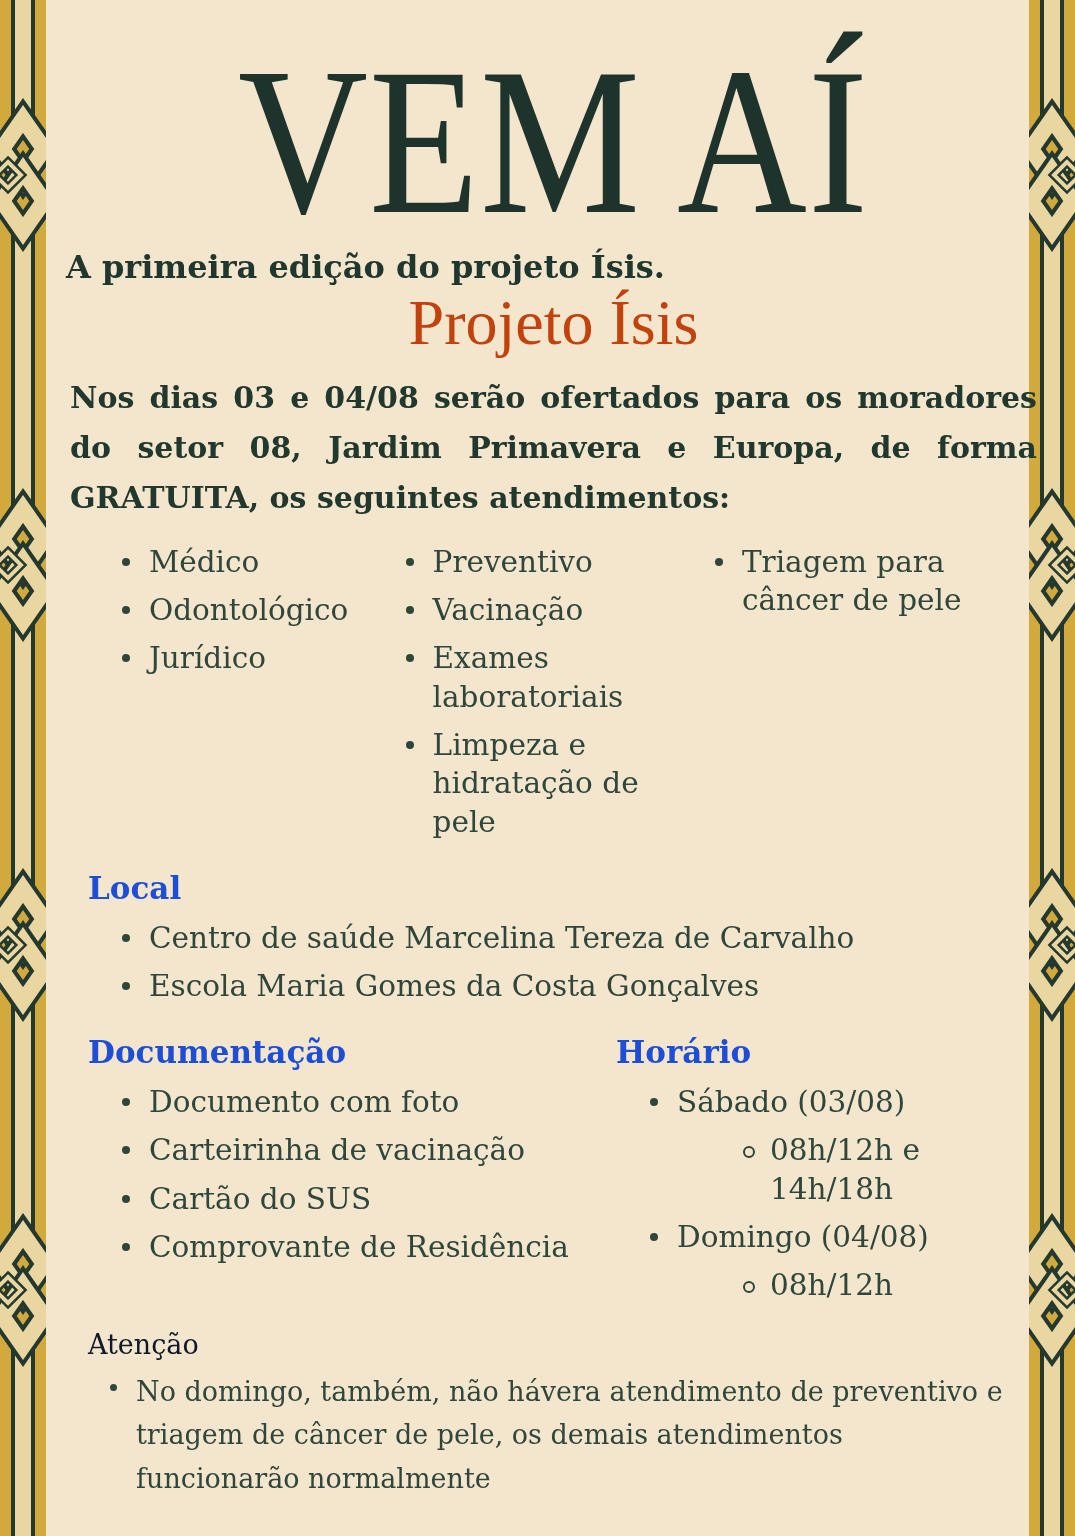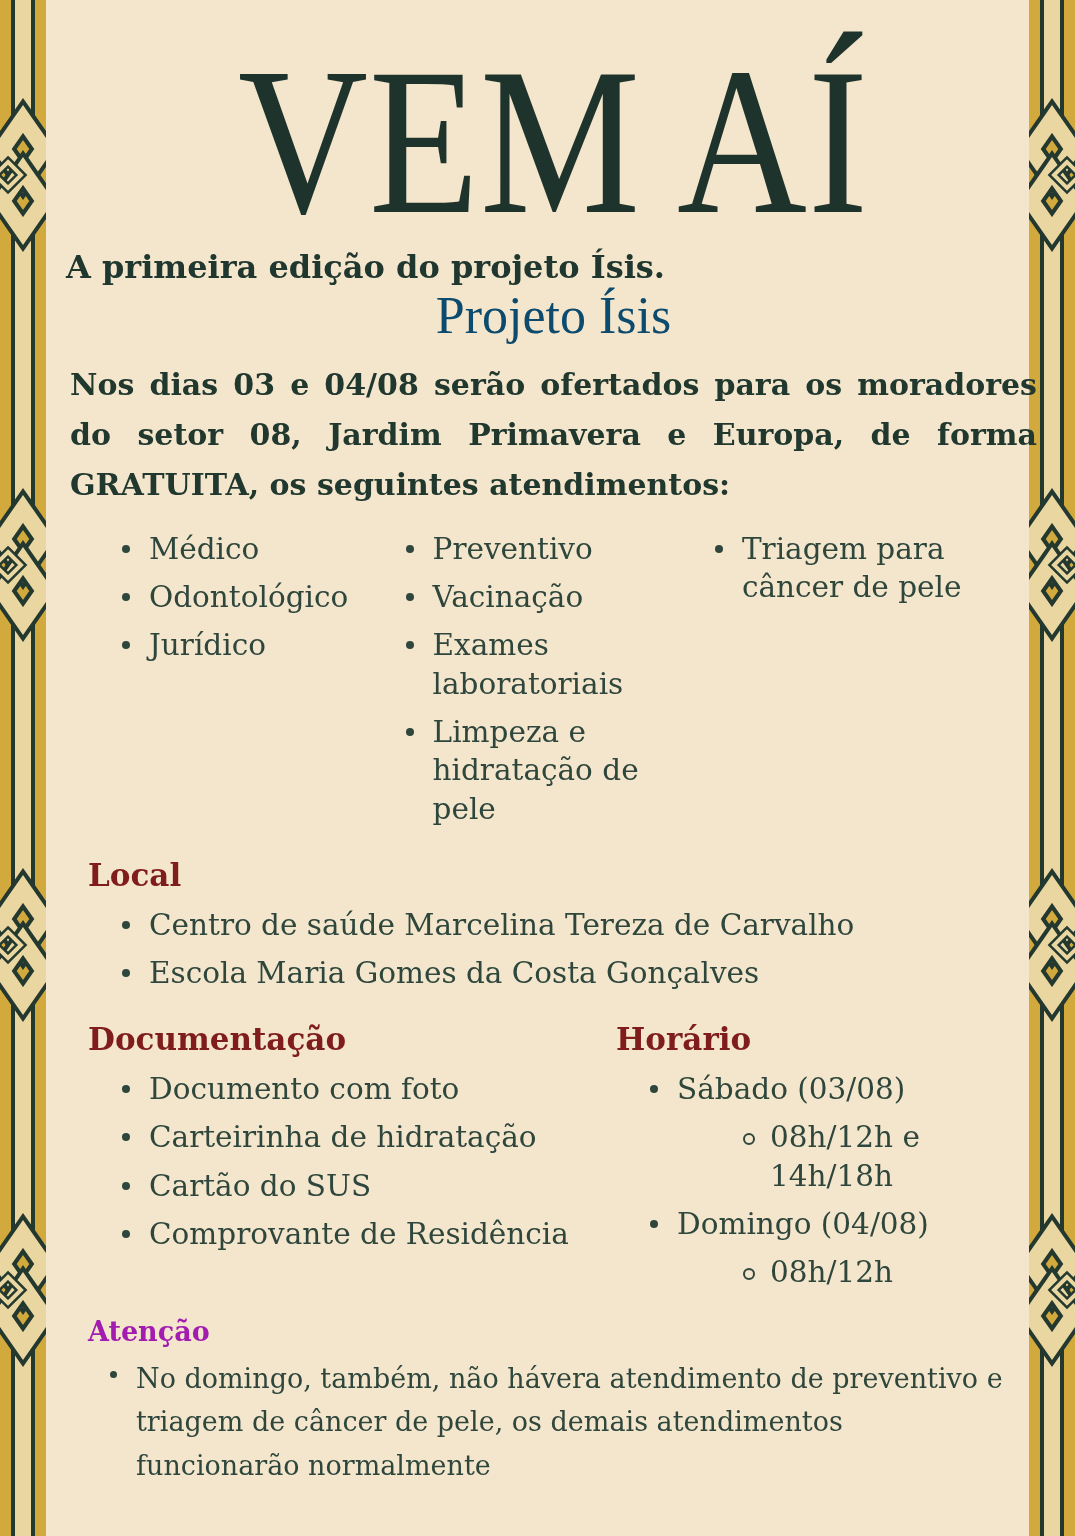--- a/index.html
+++ b/index.html
@@ -28,49 +28,49 @@
   .kicker{
     font-family:"Liberation Serif", serif;font-weight:400;
     font-size:180px;line-height:200px;height:214px;
     text-align:center;color:#1e332c;
     transform:scaleY(1.16);transform-origin:50% 0;
     margin-top:26px;letter-spacing:1px;white-space:nowrap;
   }
   .subtitle{text-align:left;font-weight:bold;font-size:32px;
     color:#20372f;margin-top:8px;}
   .title{text-align:center;font-family:"Liberation Serif", serif;
-    font-weight:400;font-size:52px;line-height:1.08;color:#0c4a6e;margin-top:2px;}
+    font-weight:400;font-size:64px;line-height:1.08;color:#c2410c;margin-top:2px;}
   .intro{margin:16px 4px 8px 4px;font-size:30px;font-weight:bold;
     line-height:1.66;text-align:justify;color:#21382f;}
 
   ul{list-style:none;margin:0;padding:0;}
   li.bul{position:relative;padding-left:33px;margin-bottom:10px;
     font-size:29.5px;line-height:1.3;}
   li.bul::before{content:"";position:absolute;left:6px;top:15px;
     width:8px;height:8px;border-radius:50%;background:#2e463c;}
   li.hollow::before{background:transparent;border:2.5px solid #2e463c;
     width:8px;height:8px;}
 
   .services{display:flex;margin:20px 0 0 50px;}
   .services .c1{width:286px;}
   .services .c2{width:312px;}
   .services .c3{width:335px;}
 
-  .section-heading{font-size:31px;font-weight:bold;color:#7f1d1d;
+  .section-heading{font-size:31px;font-weight:bold;color:#1d4ed8;
     margin:20px 0 12px 22px;line-height:1.15;}
   .plain-list{margin-left:50px;}
 
   .two-col{display:flex;margin-top:6px;justify-content:center;}
   .col-docs{width:550px;flex:none;}
   .col-hor{flex:1;}
   .col-hor .section-heading{margin-left:0;}
   .col-hor .plain-list{margin-left:28px;}
   .col-hor ul ul{margin:10px 0 0 60px;}
 
-  .atencao-heading{font-size:27px;font-weight:bold;color:#a21caf;
+  .atencao-heading{font-size:27px;font-weight:normal;color:#0f172a;
     margin:14px 0 10px 22px;}
   .atencao-list{margin-left:42px;margin-right:30px;}
   .atencao-list li.bul{font-size:27px;line-height:1.62;padding-left:28px;
     margin-bottom:8px;}
   .atencao-list li.bul::before{top:14px;width:7px;height:7px;left:2px;}
 </style>
 </head>
 <body>
 
 <svg width="0" height="0" style="position:absolute" aria-hidden="true">
@@ -159,21 +159,21 @@
       <li class="bul">Centro de saúde Marcelina Tereza de Carvalho</li>
       <li class="bul">Escola Maria Gomes da Costa Gonçalves</li>
     </ul>
   </div>
 
   <div class="two-col">
     <div class="col-docs">
       <div class="section-heading">Documentação</div>
       <ul class="plain-list">
         <li class="bul">Documento com foto</li>
-        <li class="bul">Carteirinha de hidratação</li>
+        <li class="bul">Carteirinha de vacinação</li>
         <li class="bul">Cartão do SUS</li>
         <li class="bul">Comprovante de Residência</li>
       </ul>
     </div>
     <div class="col-hor">
       <div class="section-heading">Horário</div>
       <ul class="plain-list">
         <li class="bul">
           <span>Sábado (03/08)</span>
           <ul>

